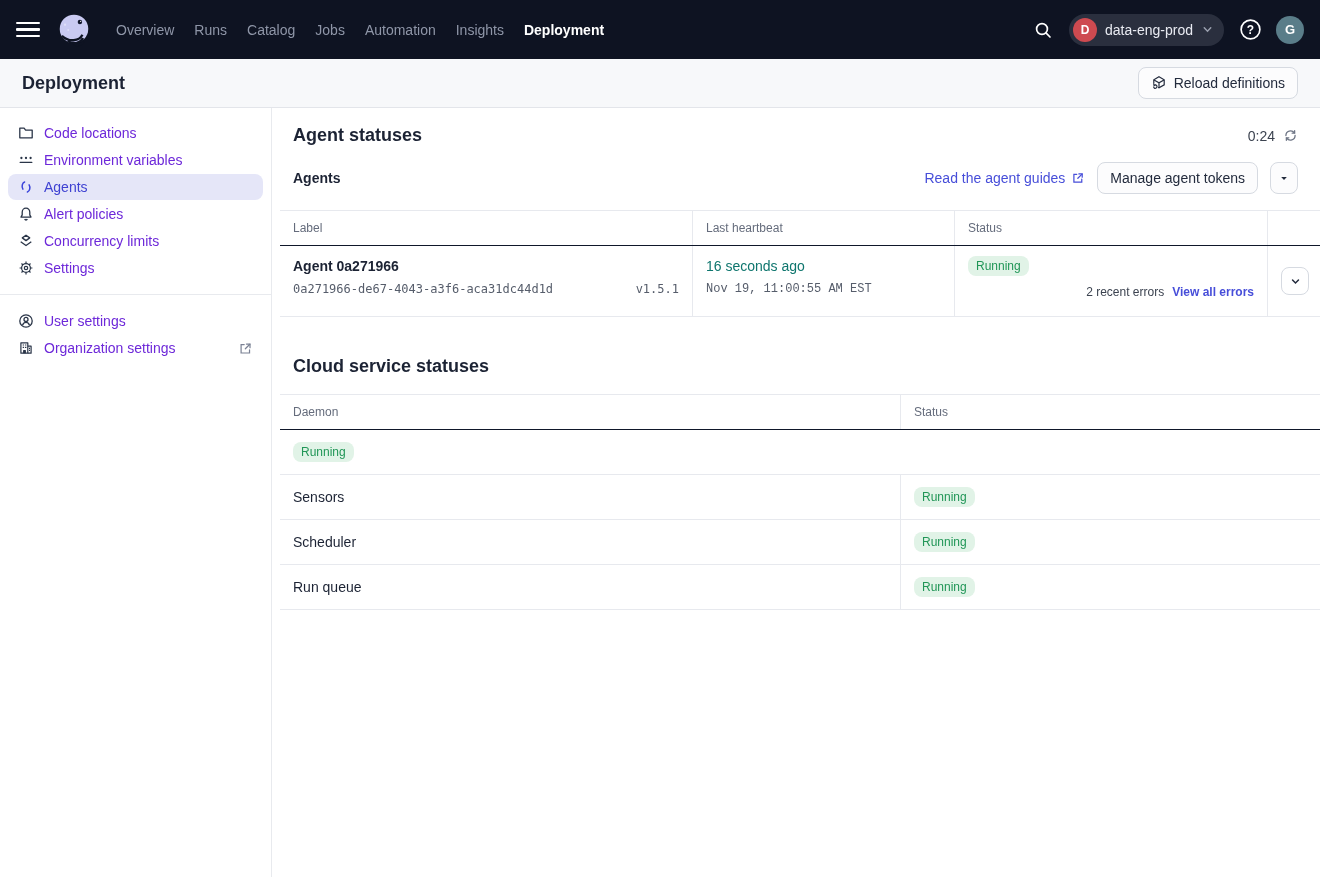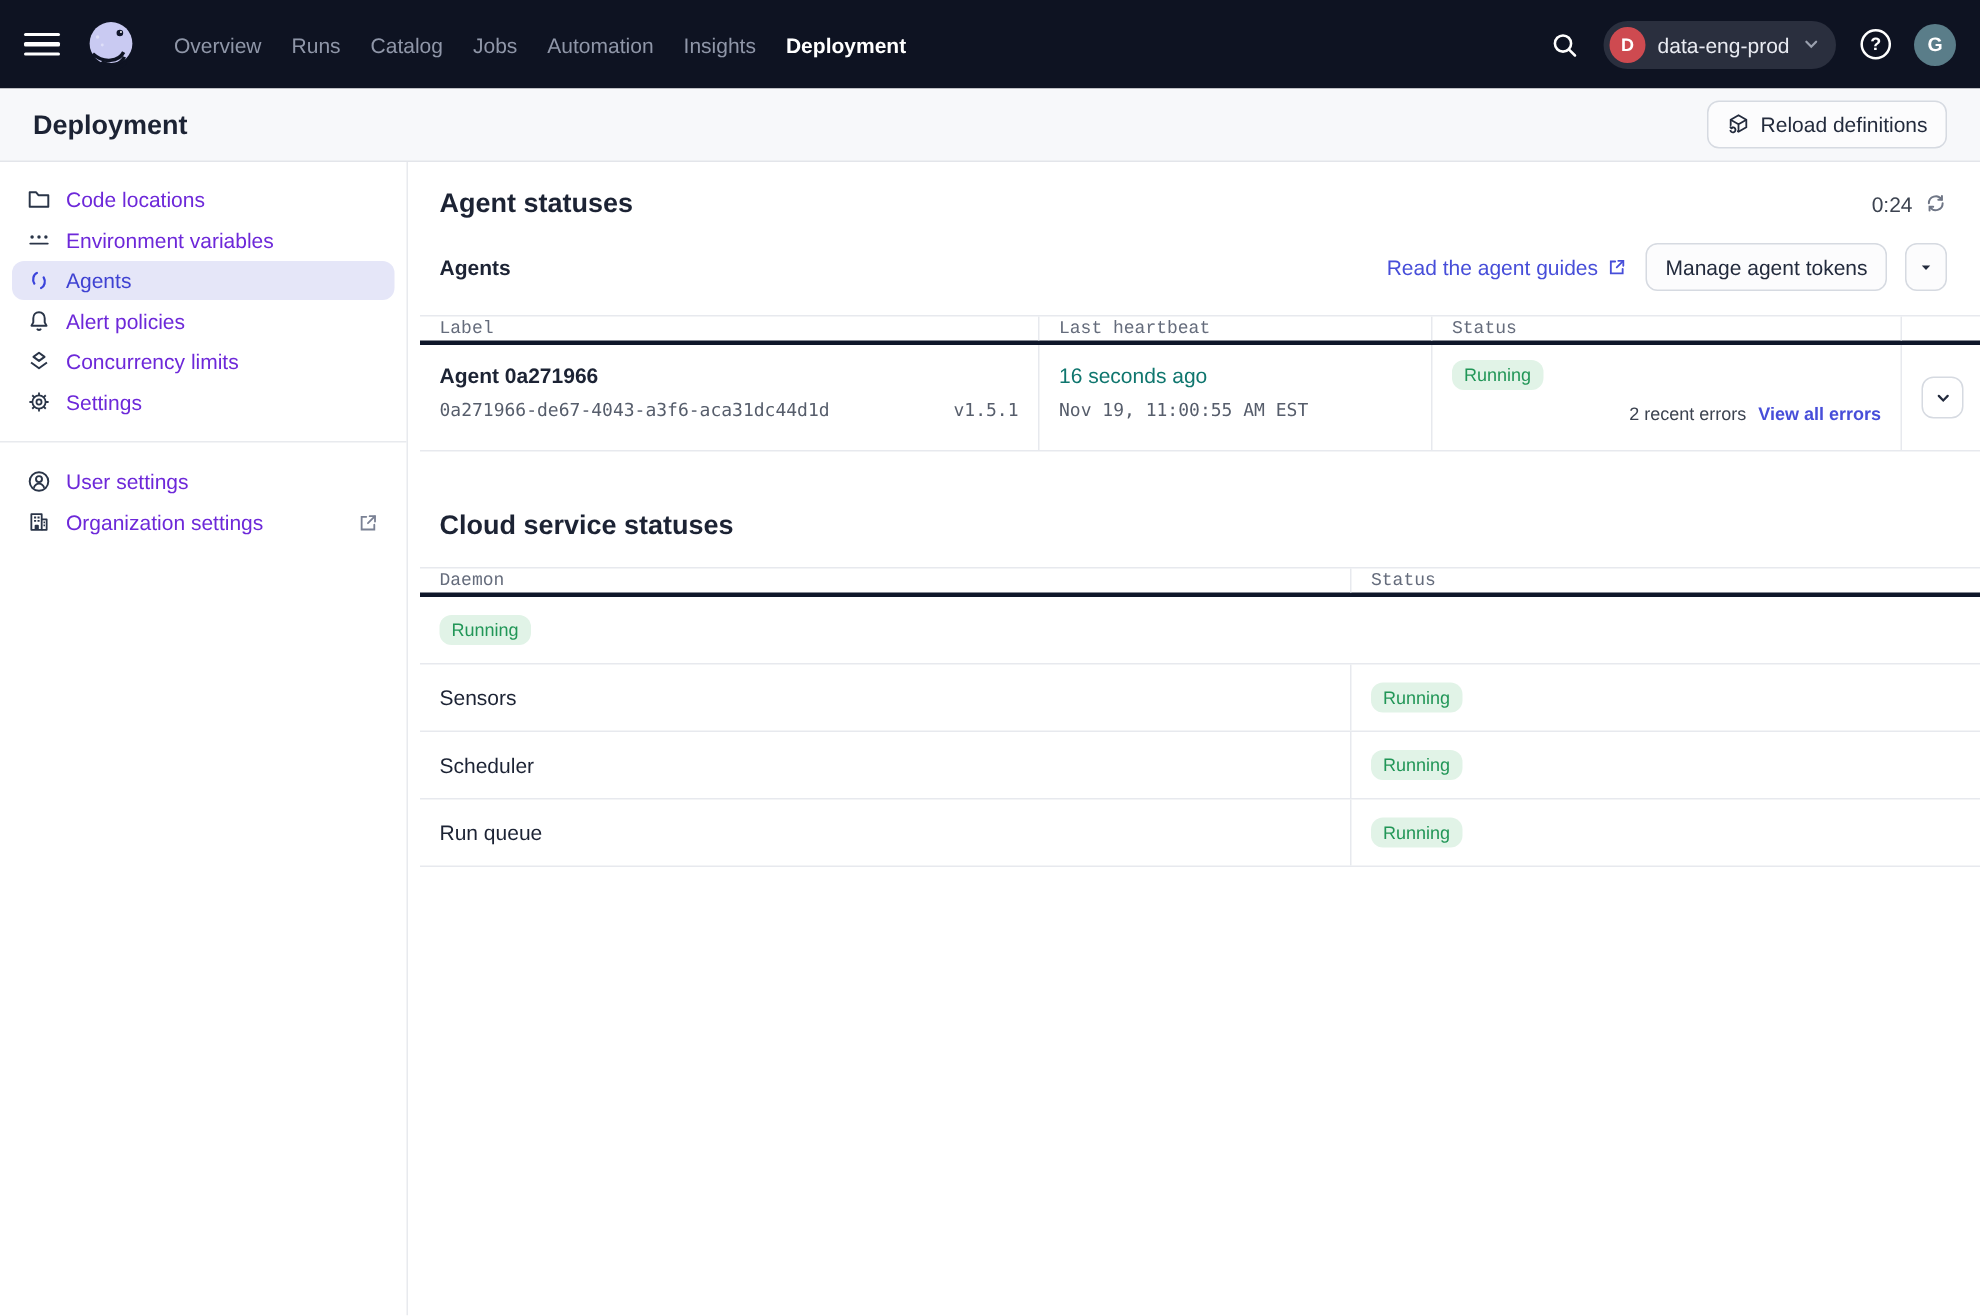--- a/index.html
+++ b/index.html
@@ -44,32 +44,32 @@
   .sub-title { font-size:14px; font-weight:700; color:#1c2334; }
   .sub-actions { display:flex; align-items:center; gap:12px; }
   .link { color:#474ed9; font-size:14px; text-decoration:none; cursor:pointer; display:inline-flex; align-items:center; gap:6px; }
   .caret-btn { width:28px; height:32px; padding:0; justify-content:center; }
 
   
   .tbl { margin-left:8px; }
   .tbl .hrow, .tbl .brow { display:grid; }
   .agents-tbl .hrow, .agents-tbl .brow { grid-template-columns:412px 262px 313px 1fr; }
   .cloud-tbl .hrow, .cloud-tbl .brow { grid-template-columns:620px 1fr;text-align:center; }
-  .tbl .hrow { height:20px; border-top:1px solid #e7e9ee; border-bottom:3px solid #0f172a;font-family:Liberation Mono, monospace; }
+  .tbl .hrow { height:36px; border-top:1px solid #e7e9ee; border-bottom:1px solid #0f172a; }
   .tbl .hcell { font-size:12px; color:#656c7c; display:flex; align-items:center; padding:0 13px; }
   .tbl .cell { padding:10px 13px; }
   .tbl .hcell + .hcell, .tbl .cell + .cell { border-left:1px solid #e7e9ee; }
   .tbl .brow { border-bottom:1px solid #e7e9ee; }
   .agents-tbl .brow { height:71px; }
   .cloud-tbl .brow { height:45px; }
   .agent-name { font-size:14px; font-weight:700; color:#1c2334; margin-top:2px; }
   .mono { font-family:"DejaVu Sans Mono", monospace; font-size:12px; color:#565d6b; }
   .idline { display:flex; justify-content:space-between; margin-top:8px; }
   .hb-rel { font-size:14px; color:#0f766e; margin-top:2px; }
-  .hb-ts { margin-top:8px; }
+  .hb-ts { margin-top:8px;font-family:Liberation Mono, monospace; }
   .badge { display:inline-block; background:#e1f3e7; color:#219657; font-size:12px; padding:3px 8px; border-radius:8px; }
   .err-line { margin-top:9px; font-size:12px; color:#3c4350; display:flex; gap:8px; align-items:center;justify-content:flex-end; }
   .err-line .link { font-size:12px;font-weight:bold; }
   .rowbtn-cell { display:flex; align-items:center; justify-content:center; padding:0; }
   .rowbtn { width:28px; height:28px; border:1px solid #d6dae1; border-radius:8px; background:#fff; display:flex; align-items:center; justify-content:center; cursor:pointer; }
   .daemon-name { font-size:14px; color:#1c2334; display:flex; align-items:center; }
   .cloud-tbl .cell { display:flex; align-items:center; padding:0 13px; }
   .cloud-heading { margin:39px 22px 0 21px; }
   .cloud-tbl { margin-top:17px; }
 

